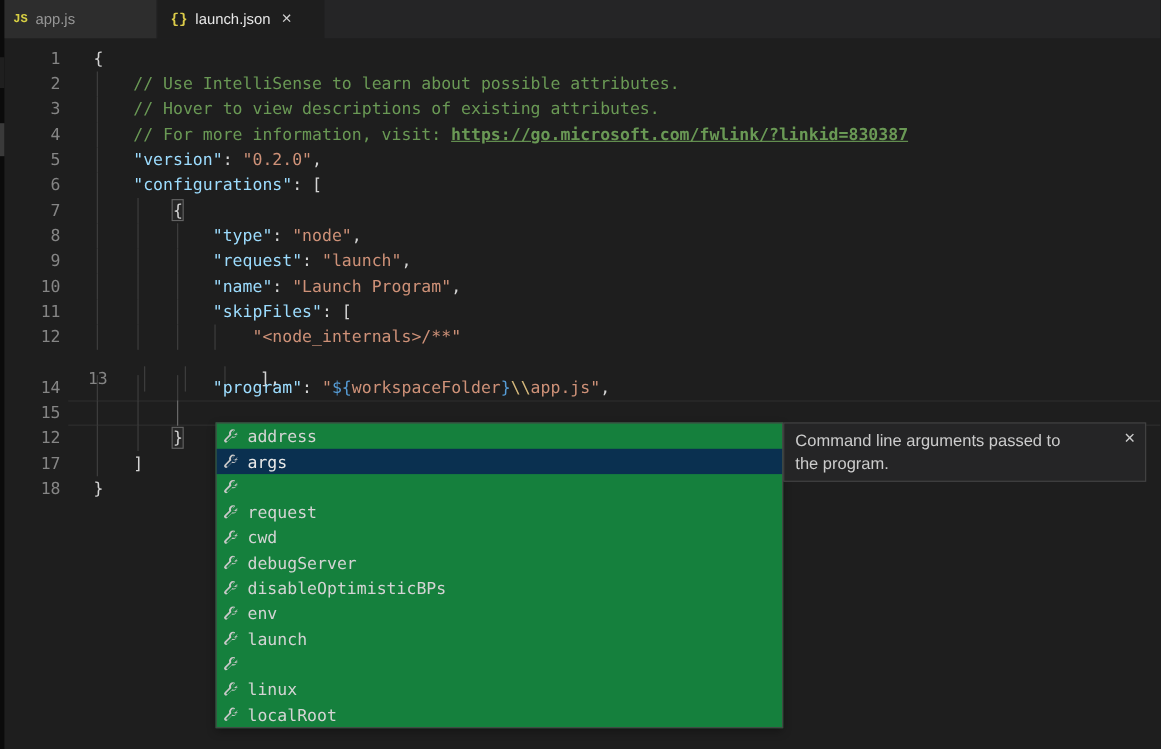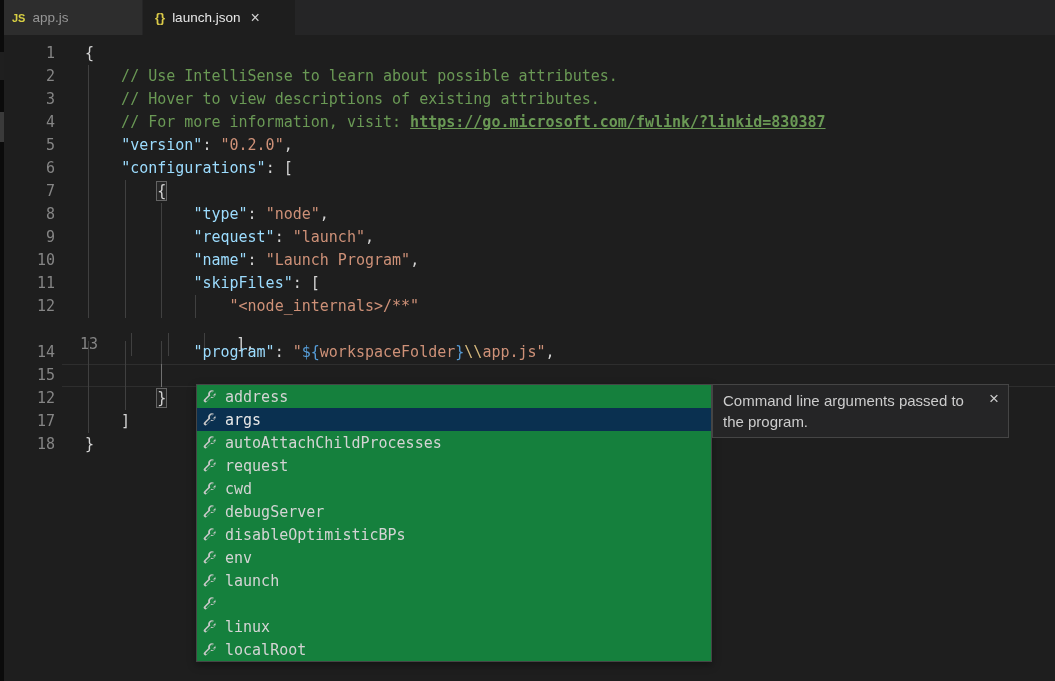--- a/index.html
+++ b/index.html
@@ -11,21 +11,21 @@
   .left-strip { position:absolute; left:0; top:0; width:4px; height:681px; background:#0b0b0b; z-index:40; }
   .strip-mark-a { position:absolute; left:0; top:52px; width:4px; height:28px; background:#1f1f1f; }
   .strip-mark-b { position:absolute; left:0; top:112px; width:4px; height:30px; background:#3a3a3a; }
 
   
   .tabbar { position:absolute; left:0; top:0; width:1055px; height:35px; background:#252526; }
   .tab { position:absolute; top:0; height:35px; display:flex; align-items:center; padding:0 12px;
          font-size:13.5px; cursor:pointer; }
   .tab-inactive { left:0; width:143px; background:#2d2d2d; color:#969696; border-right:1px solid #252526; }
   .tab-active   { left:143px; width:152px; background:#1e1e1e; color:#e7e7e7; }
-  .tab .ficon { font-family:Liberation Sans, sans-serif; font-weight:bold; margin-right:7px; }
+  .tab .ficon { font-family:Liberation Mono, monospace; font-weight:bold; margin-right:7px; }
   .js-icon   { color:#d7cf43; font-size:11px; }
   .json-icon { color:#dbcb49; font-size:13px; }
   .tab-close { margin-left:10px; color:#d0d0d0; font-size:16px; line-height:1; cursor:pointer; }
 
   
   .editor { position:absolute; left:0; top:35px; width:1055px; height:646px; background:#1e1e1e; }
   .code-line { position:absolute; left:0; width:1055px; height:23px; line-height:23px;
                font-family:"DejaVu Sans Mono", monospace; font-size:15px; }
   .gutter-num { position:absolute; left:0; top:0; width:55px; text-align:right; color:#858585; }
   .code-text { position:absolute; left:85px; top:0; white-space:pre; color:#d4d4d4; }
@@ -44,21 +44,21 @@
 
   
   .suggest { position:absolute; left:196px; top:384px; width:516px; background:#15803d;
              border:1px solid #454545; z-index:60; box-shadow:0 3px 8px rgba(0,0,0,.35); }
   .suggest-item { position:relative; height:23px; display:flex; align-items:center; padding-left:6px;
                   font-family:"DejaVu Sans Mono", monospace; font-size:15px; color:#d4d4d4; cursor:pointer; }
   .suggest-item.selected { background:#0a3050; color:#e8e8e8; }
   .suggest-item .wrench { width:15px; height:15px; margin-right:7px; flex:0 0 15px; }
 
   
-  .tooltip { position:absolute; left:712px; top:384px; width:297px; min-height:53px; background:#252526;
+  .tooltip { position:absolute; left:712px; top:384px; width:330px; min-height:53px; background:#252526;
              border:1px solid #454545; z-index:70; padding:5px 10px; color:#cccccc;
              font-size:15px; line-height:21px; }
   .tooltip-text { display:block; width:252px; }
   .tooltip-close { position:absolute; right:9px; top:5px; color:#cccccc; font-size:17px;
                    line-height:1; cursor:pointer; }
 </style>
 </head>
 <body>
 
 <div class="app">
@@ -203,21 +203,20 @@
       <div class="suggest-item selected">
         <svg class="wrench" viewBox="0 0 16 16">
           <path fill="#c8c8c8" d="M13.91 4.56a.5.5 0 0 0-.83-.18L11 6.46l-1.46-.4-.4-1.46 2.08-2.08a.5.5 0 0 0-.18-.83 4.1 4.1 0 0 0-4.38.91 4.05 4.05 0 0 0-1.02 4.05L1.4 10.89a1.87 1.87 0 1 0 2.64 2.64l4.24-4.24a4.05 4.05 0 0 0 4.05-1.02 4.1 4.1 0 0 0 .58-3.71zm-1.29 3a3.1 3.1 0 0 1-3.3.7l-.3-.12-4.64 4.65a.87.87 0 0 1-1.23-1.23l4.64-4.64-.11-.3a3.1 3.1 0 0 1 .7-3.31 3.13 3.13 0 0 1 2.48-.91L9.1 4.17l.65 2.35 2.35.65 1.77-1.77a3.1 3.1 0 0 1-1.25 2.16z"></path>
         </svg>
         <span>args</span>
       </div>
       <div class="suggest-item">
         <svg class="wrench" viewBox="0 0 16 16">
           <path fill="#c8c8c8" d="M13.91 4.56a.5.5 0 0 0-.83-.18L11 6.46l-1.46-.4-.4-1.46 2.08-2.08a.5.5 0 0 0-.18-.83 4.1 4.1 0 0 0-4.38.91 4.05 4.05 0 0 0-1.02 4.05L1.4 10.89a1.87 1.87 0 1 0 2.64 2.64l4.24-4.24a4.05 4.05 0 0 0 4.05-1.02 4.1 4.1 0 0 0 .58-3.71zm-1.29 3a3.1 3.1 0 0 1-3.3.7l-.3-.12-4.64 4.65a.87.87 0 0 1-1.23-1.23l4.64-4.64-.11-.3a3.1 3.1 0 0 1 .7-3.31 3.13 3.13 0 0 1 2.48-.91L9.1 4.17l.65 2.35 2.35.65 1.77-1.77a3.1 3.1 0 0 1-1.25 2.16z"></path>
         </svg>
-        <span>autoAttachChildProcesses</span>
       </div>
       <div class="suggest-item">
         <svg class="wrench" viewBox="0 0 16 16">
           <path fill="#c8c8c8" d="M13.91 4.56a.5.5 0 0 0-.83-.18L11 6.46l-1.46-.4-.4-1.46 2.08-2.08a.5.5 0 0 0-.18-.83 4.1 4.1 0 0 0-4.38.91 4.05 4.05 0 0 0-1.02 4.05L1.4 10.89a1.87 1.87 0 1 0 2.64 2.64l4.24-4.24a4.05 4.05 0 0 0 4.05-1.02 4.1 4.1 0 0 0 .58-3.71zm-1.29 3a3.1 3.1 0 0 1-3.3.7l-.3-.12-4.64 4.65a.87.87 0 0 1-1.23-1.23l4.64-4.64-.11-.3a3.1 3.1 0 0 1 .7-3.31 3.13 3.13 0 0 1 2.48-.91L9.1 4.17l.65 2.35 2.35.65 1.77-1.77a3.1 3.1 0 0 1-1.25 2.16z"></path>
         </svg>
         <span>request</span>
       </div>
       <div class="suggest-item">
         <svg class="wrench" viewBox="0 0 16 16">
           <path fill="#c8c8c8" d="M13.91 4.56a.5.5 0 0 0-.83-.18L11 6.46l-1.46-.4-.4-1.46 2.08-2.08a.5.5 0 0 0-.18-.83 4.1 4.1 0 0 0-4.38.91 4.05 4.05 0 0 0-1.02 4.05L1.4 10.89a1.87 1.87 0 1 0 2.64 2.64l4.24-4.24a4.05 4.05 0 0 0 4.05-1.02 4.1 4.1 0 0 0 .58-3.71zm-1.29 3a3.1 3.1 0 0 1-3.3.7l-.3-.12-4.64 4.65a.87.87 0 0 1-1.23-1.23l4.64-4.64-.11-.3a3.1 3.1 0 0 1 .7-3.31 3.13 3.13 0 0 1 2.48-.91L9.1 4.17l.65 2.35 2.35.65 1.77-1.77a3.1 3.1 0 0 1-1.25 2.16z"></path>

